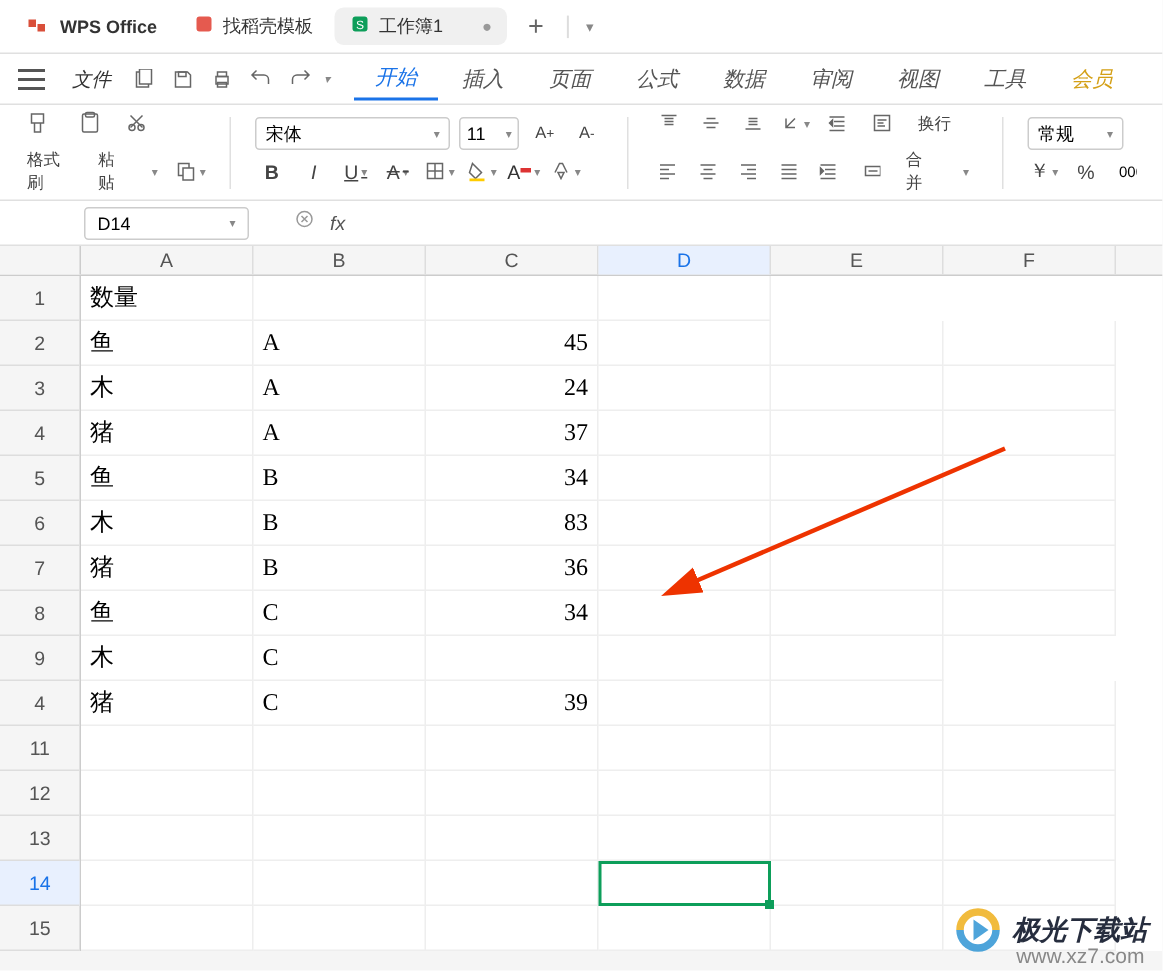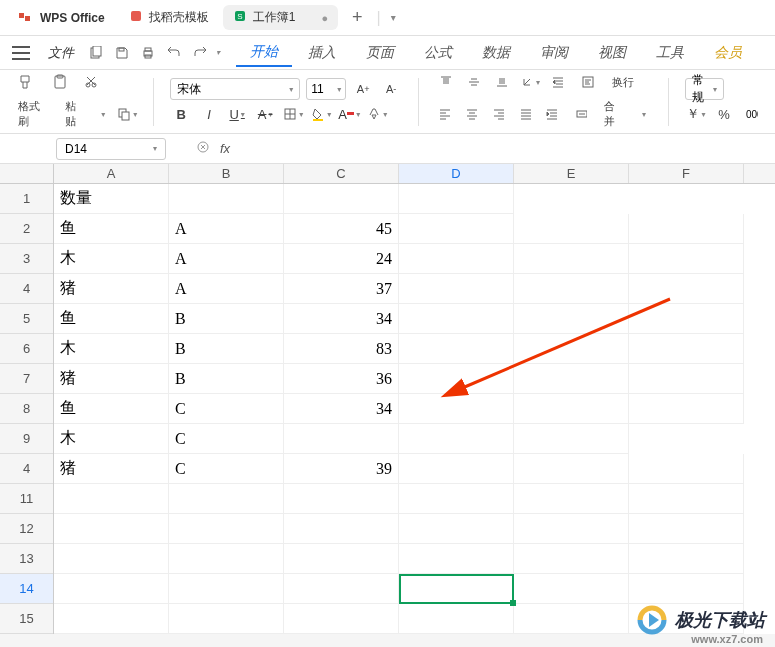--- a/index.html
+++ b/index.html
@@ -28,21 +28,21 @@
     .ribbon { height: 64px; background: #fff; display: flex; align-items: center; padding: 6px 12px; gap: 16px; border-bottom: 1px solid #e0e0e0; }
     .ribbon-group { display: flex; flex-direction: column; gap: 3px; }
     .ribbon-row { display: flex; align-items: center; gap: 6px; }
     .ribbon-vsep { width: 1px; height: 48px; background: #e0e0e0; }
     .ribbon-btn { padding: 3px 6px; font-size: 12px; color: #444; cursor: pointer; display: flex; align-items: center; gap: 17px; border-radius: 3px; }
     .ribbon-icon { width: 16px; height: 16px; display: inline-flex; align-items: center; justify-content: center; }
     .font-select { width: 130px; height: 22px; border: 1px solid #ccc; border-radius: 3px; font-size: 12px; padding: 0 6px; display: flex; align-items: center; justify-content: space-between; cursor: pointer; }
     .size-select { width: 40px; height: 22px; border: 1px solid #ccc; border-radius: 3px; font-size: 12px; padding: 0 4px; display: flex; align-items: center; justify-content: space-between; cursor: pointer; }
     .style-btn { width: 22px; height: 22px; display: flex; align-items: center; justify-content: center; cursor: pointer; font-size: 13px; color: #444; border-radius: 3px; }
     .dd { font-size: 8px; color: #888; margin-left: 2px; }
-    .number-select { width: 39px; height: 22px; border: 1px solid #ccc; border-radius: 3px; font-size: 12px; padding: 0 6px; display: flex; align-items: center; justify-content: space-between; cursor: pointer; }
+    .number-select { width: 64px; height: 22px; border: 1px solid #ccc; border-radius: 3px; font-size: 12px; padding: 0 6px; display: flex; align-items: center; justify-content: space-between; cursor: pointer; }
     
     .formula-bar { height: 30px; background: #fff; display: flex; align-items: center; padding: 0 8px; border-bottom: 1px solid #e0e0e0; }
     .name-box { display: flex; align-items: center; justify-content: space-between; width: 110px; height: 22px; border: 1px solid #ccc; border-radius: 3px; padding: 0 8px; font-size: 12px; margin-left: 48px; }
     .fb-icons { display: flex; align-items: center; gap: 10px; margin-left: 30px; }
     .fx-icon { font-style: italic; font-size: 13px; color: #555; cursor: pointer; }
     .formula-input { flex: 1; height: 22px; border: none; outline: none; font-size: 12px; padding: 0 8px; margin-left: 8px; }
     
     .sheet-area { position: relative; background: #fff; }
     .col-headers { display: flex; height: 20px; background: #f5f5f5; border-bottom: 1px solid #ccc; }
     .corner { width: 54px; border-right: 1px solid #ccc; background: #f5f5f5; }
@@ -59,21 +59,21 @@
     .cell { width: 115px; height: 30px; border-right: 1px solid #eee; border-bottom: 1px solid #eee; font-size: 16px; font-family: "SimSun", serif; padding: 2px 6px; display: flex; align-items: center; color: #000; }
     .cell.num { justify-content: flex-end; }
     
     .selection { position: absolute; border: 2px solid #0d9e5a; pointer-events: none; }
     .selection::after { content: ''; position: absolute; right: -4px; bottom: -4px; width: 6px; height: 6px; background: #0d9e5a; }
     
     .arrow-annotation { position: absolute; pointer-events: none; }
     
     .watermark { position: absolute; right: 10px; bottom: 10px; display: flex; align-items: center; gap: 6px; opacity: 0.9; }
     .watermark-text { font-size: 18px; font-weight: bold; font-style: italic; color: #0f172a; }
-    .watermark-url { font-size: 11px; color: #888; position: absolute; right: 12px; bottom: 2px; font-weight: bold; }
+    .watermark-url { font-size: 14px; color: #888; position: absolute; right: 12px; bottom: 2px; }
   </style>
 </head>
 <body>
 
 <div class="title-bar">
   <div class="tab app">
     <span class="wps-logo">
       <svg width="16" height="16" viewBox="0 0 16 16">
           <rect x="1" y="3" width="5" height="5" fill="#d94f3a"></rect>
           <rect x="7" y="6" width="5" height="5" fill="#d94f3a"></rect>

